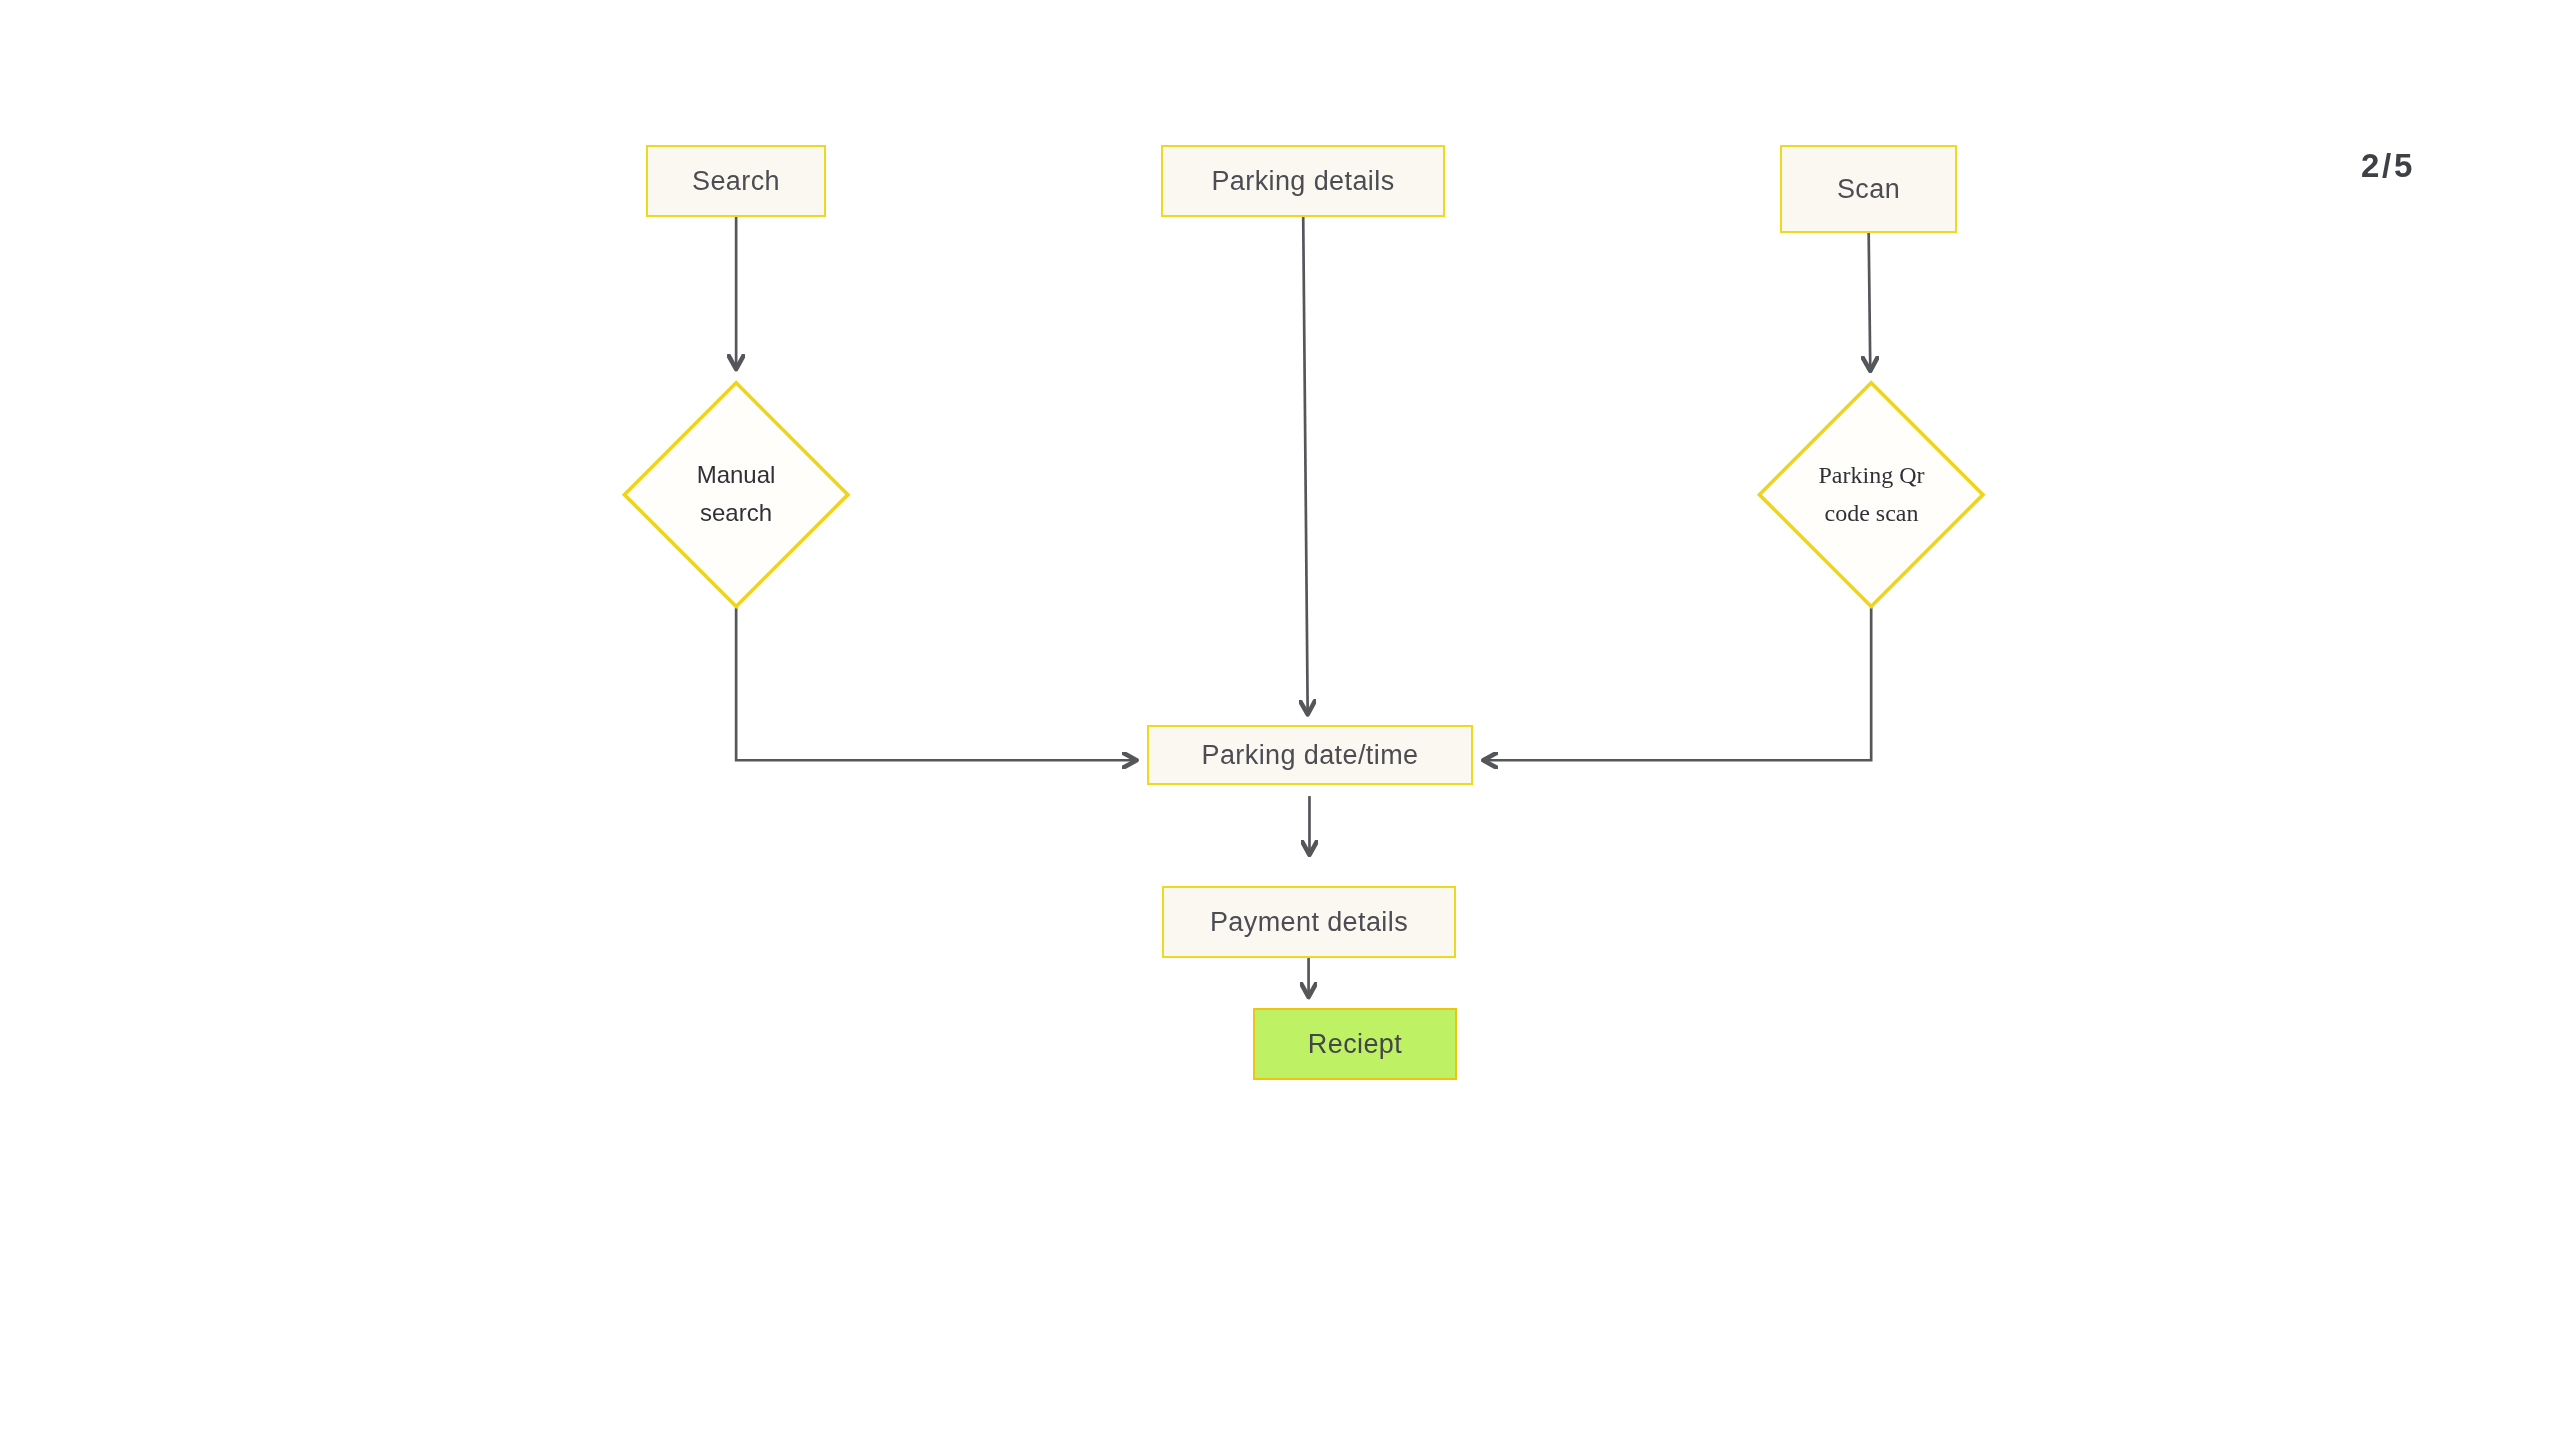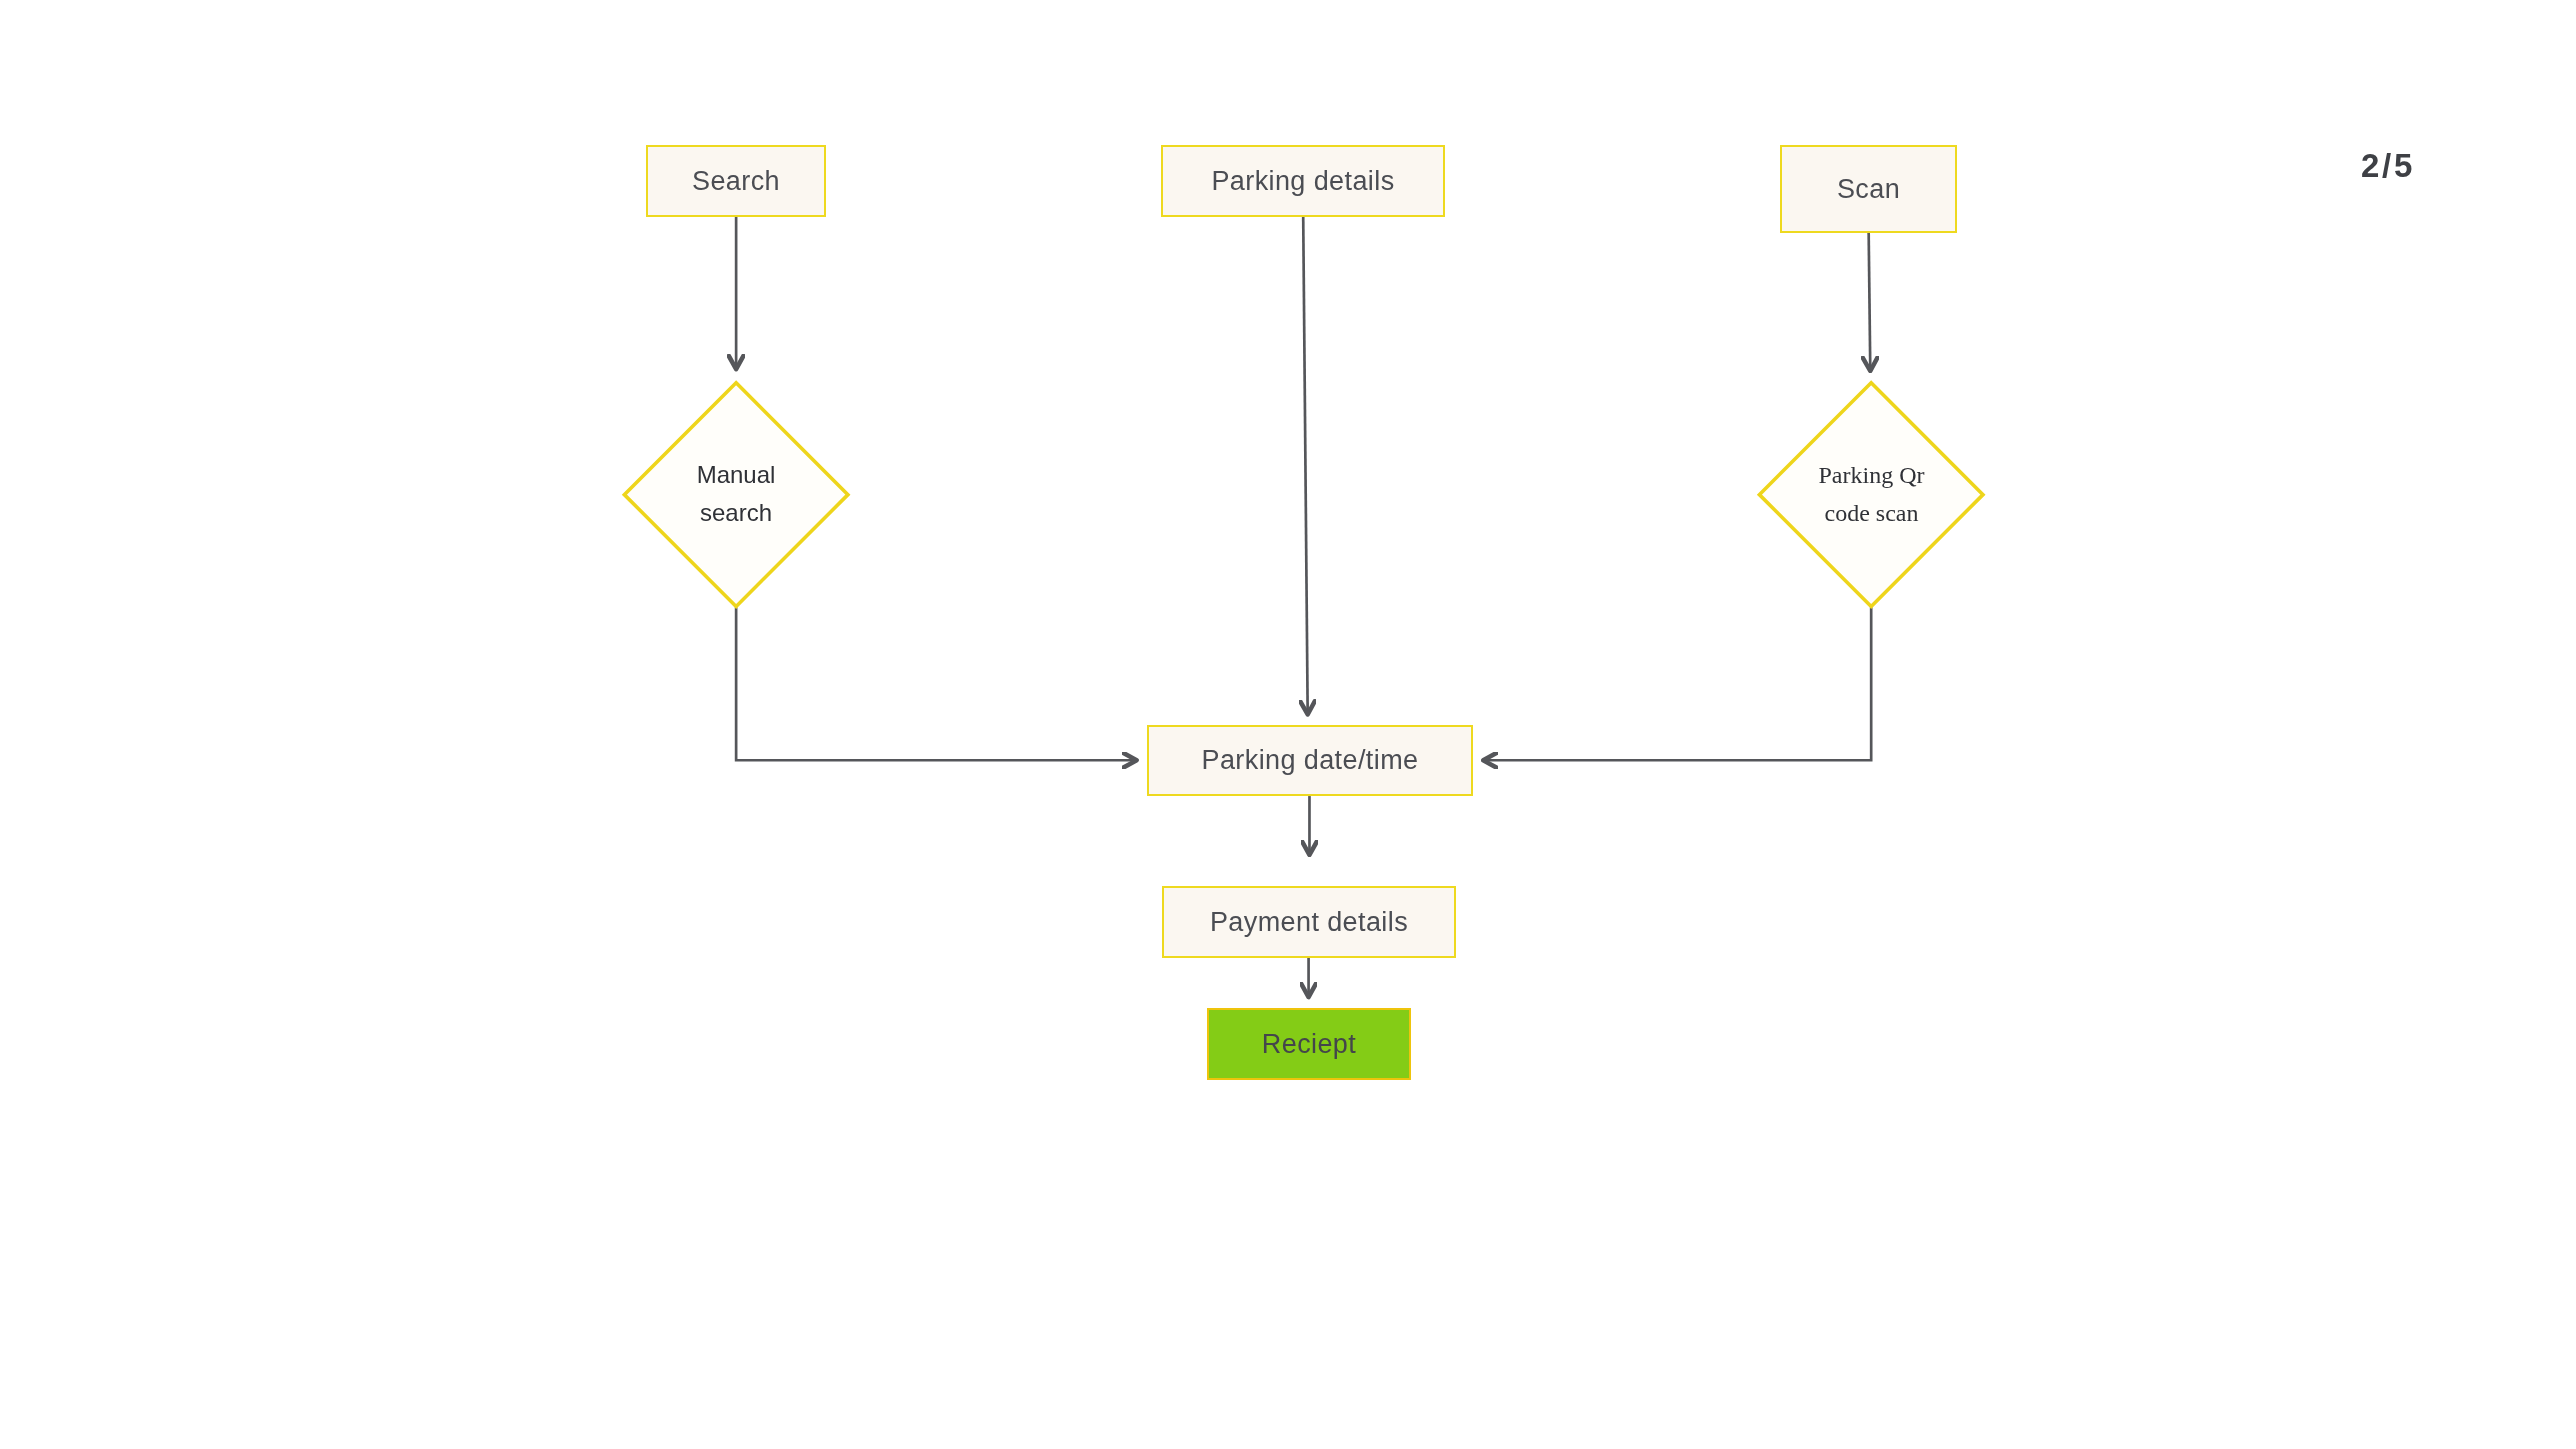--- a/index.html
+++ b/index.html
@@ -29,23 +29,24 @@
     border: 2.7px solid #eed91f;
     display: flex;
     align-items: center;
     justify-content: center;
     font-size: 27px;
     color: #4b4d53;
     letter-spacing: 0.4px;
     white-space: nowrap;
   }
   .node-box.filled {
-    background: #84cc16;
+    background: #bef264;
     border: 2.7px solid #eec40c;
     color: #44464b;
+    margin-left: 46px;
   }
   .diamond-label {
     position: absolute;
     display: flex;
     align-items: center;
     justify-content: center;
     text-align: center;
     font-size: 24px;
     line-height: 38px;
     color: #303237;
@@ -91,21 +92,21 @@
   </div>
 
   <div class="node-box" style="left:1161px; top:145px; width:284px; height:72px;">
     <span>Parking details</span>
   </div>
 
   <div class="node-box" style="left:1780px; top:145px; width:177px; height:88px;">
     <span>Scan</span>
   </div>
 
-  <div class="node-box" style="left:1147px; top:725px; width:326px; height:71px;">
+  <div class="node-box" style="left:1147px; top:725px; width:326px; height:60px;">
     <span>Parking date/time</span>
   </div>
 
   <div class="node-box" style="left:1162px; top:866px; width:294px; height:72px;margin-top:20px;">
     <span>Payment details</span>
   </div>
 
   <div class="node-box filled" style="left:1207px; top:1008px; width:204px; height:72px;">
     <span>Reciept</span>
   </div>

